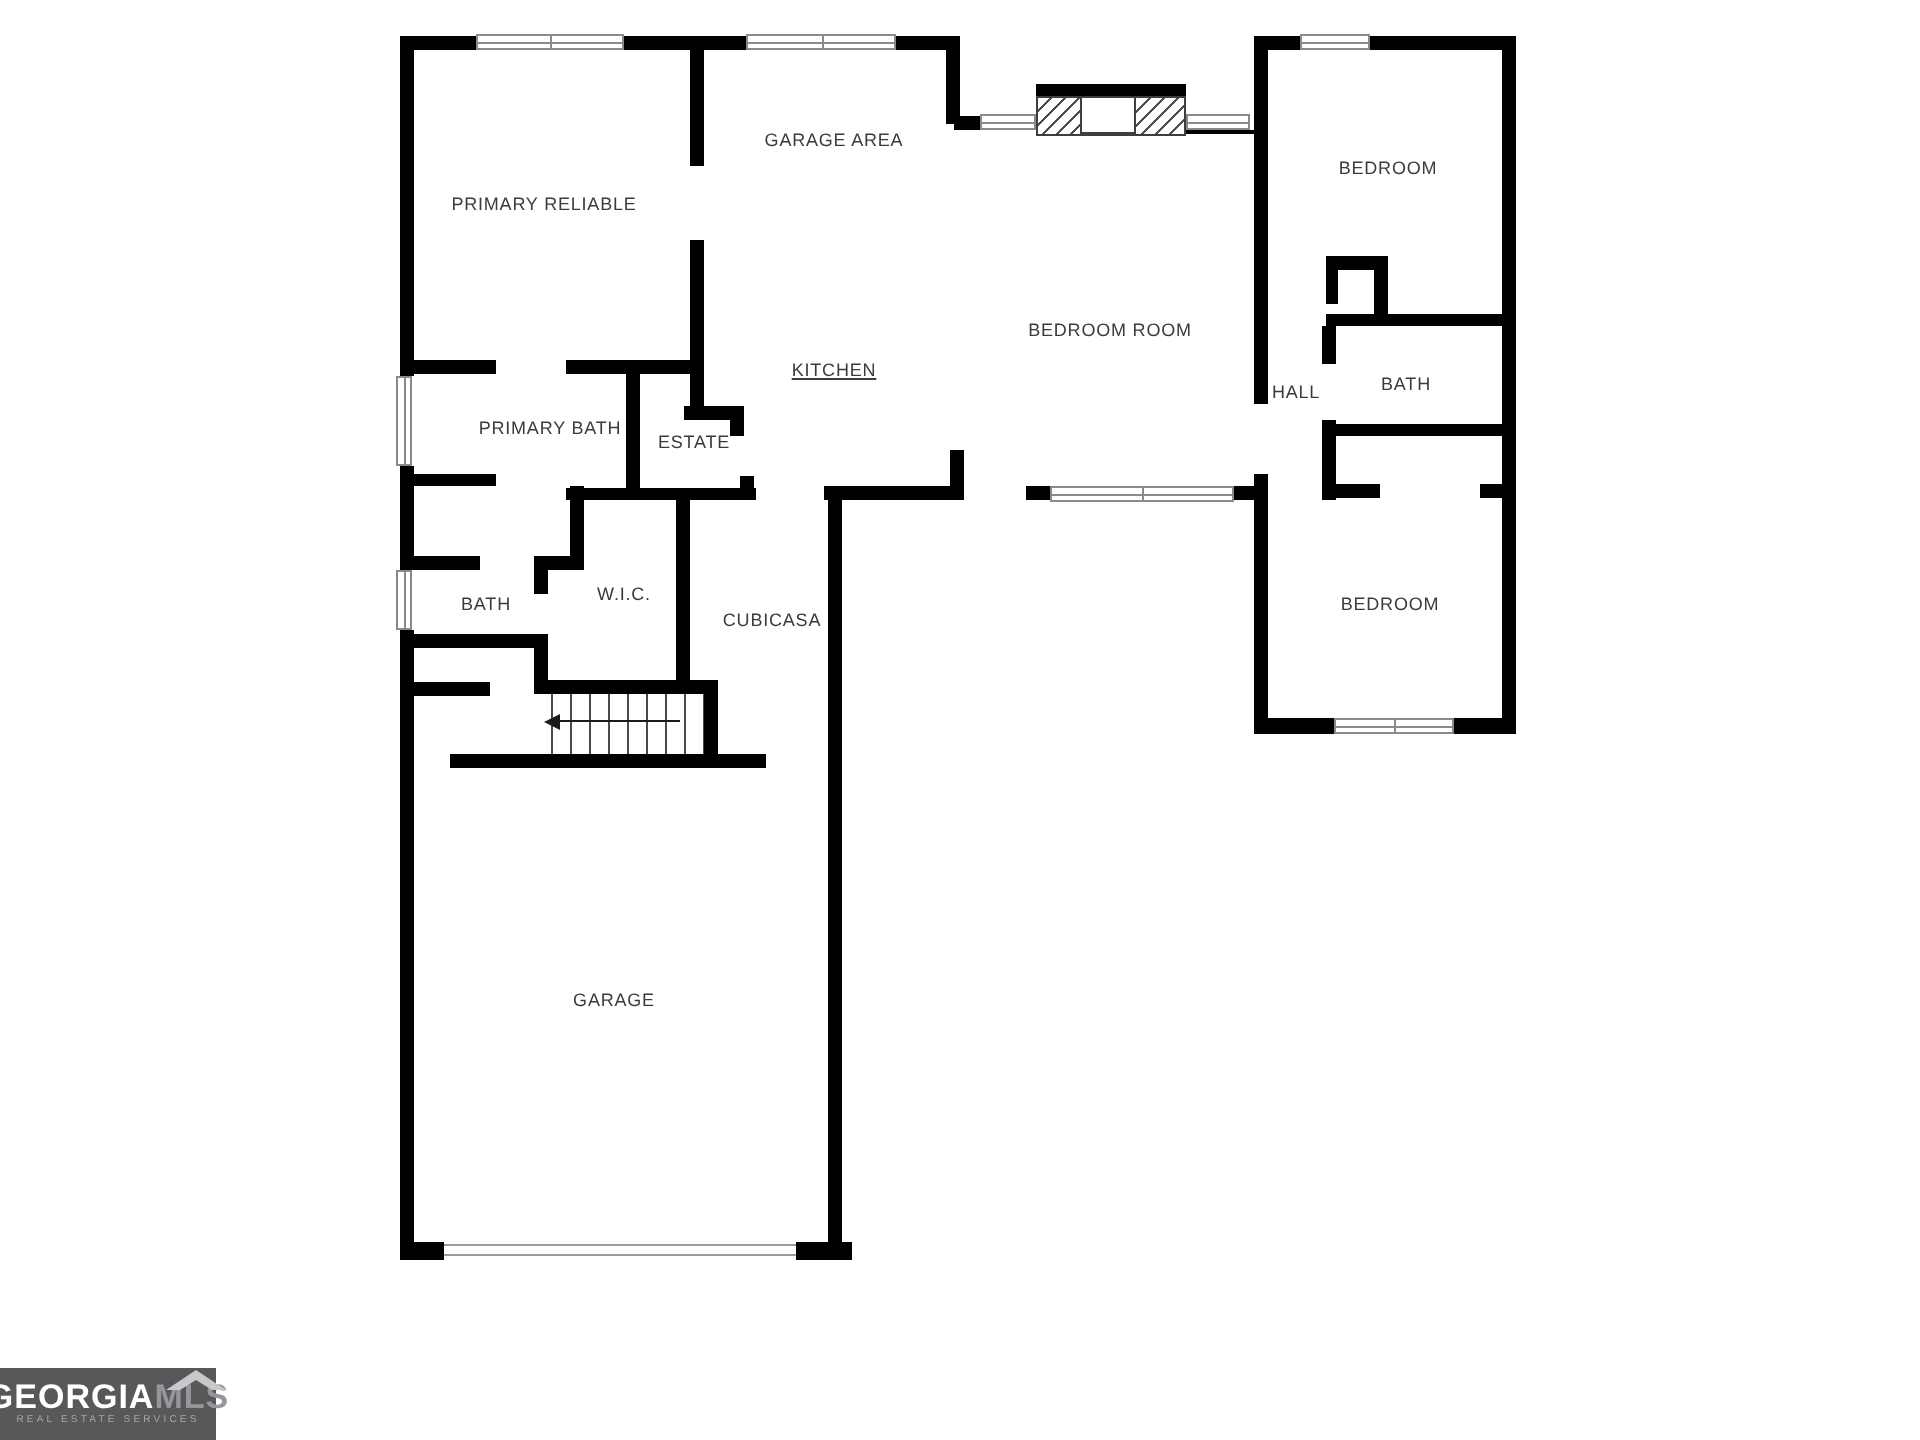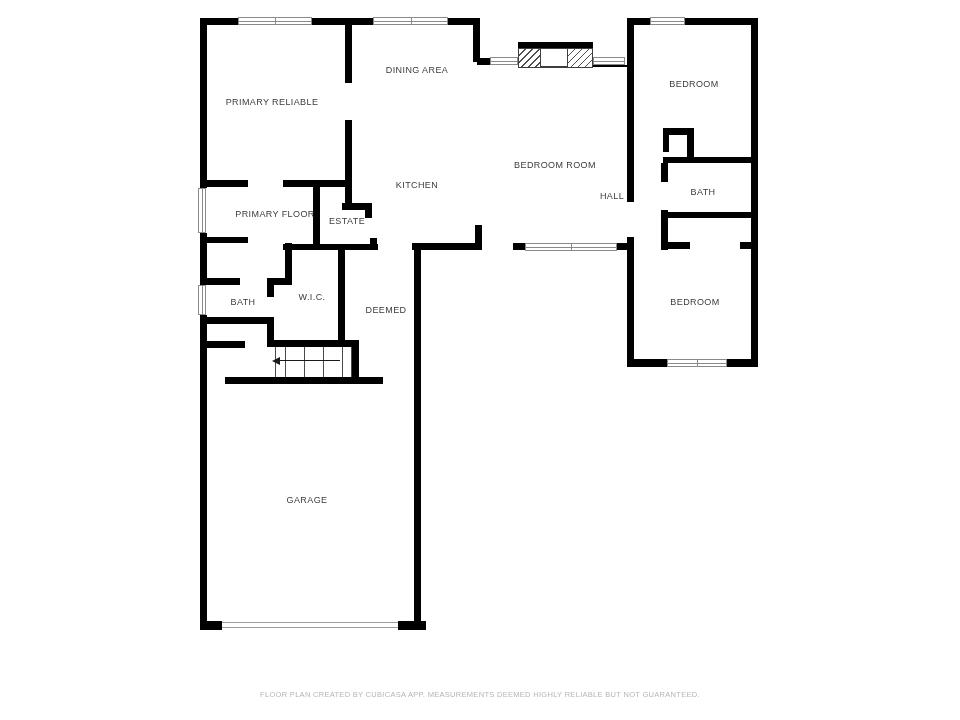--- a/index.html
+++ b/index.html
@@ -102,42 +102,50 @@
       <div class="win h" style="left: 593px; top: 57px; width: 32px; height: 8px; position: absolute;"></div>
       <div class="win v" style="left: 198px; top: 188px; width: 8px; height: 45px; position: absolute;"></div>
       <div class="win v" style="left: 198px; top: 285px; width: 8px; height: 30px; position: absolute;"></div>
       <div class="win h" style="left: 525px; top: 243px; width: 92px; height: 8px; position: absolute;">
         <div class="wdiv" style="left: 50%; top: 0px; bottom: 0px; width: 1px;"></div>
       </div>
       <div class="win h" style="left: 667px; top: 359px; width: 60px; height: 8px; position: absolute;">
         <div class="wdiv" style="left: 50%; top: 0px; bottom: 0px; width: 1px;"></div>
       </div>
       <div class="room-label" style="left: 272px; top: 102px; width: auto; height: auto; position: absolute;">PRIMARY RELIABLE</div>
-      <div class="room-label" style="left: 417px; top: 70px; width: auto; height: auto; position: absolute;">DINING AREA</div>
+      <div class="room-label" style="left: 417px; top: 70px; width: auto; height: auto; position: absolute;">GARAGE AREA</div>
       <div class="room-label" style="left: 694px; top: 84px; width: auto; height: auto; position: absolute;">BEDROOM</div>
       <div class="room-label" style="left: 555px; top: 165px; width: auto; height: auto; position: absolute;">BEDROOM ROOM</div>
-      <div class="room-label" style="left: 417px; top: 185px; width: auto; height: auto; position: absolute;">KITCHEN</div>
-      <div class="room-label" style="left: 612px; top: 196px; width: auto; height: auto; position: absolute; text-align: center;">HALL</div>
+      <div class="room-label" style="left: 417px; top: 185px; width: auto; height: auto; position: absolute; text-decoration: underline;">KITCHEN</div>
+      <div class="room-label" style="left: 648px; top: 196px; width: auto; height: auto; position: absolute; text-align: center;">HALL</div>
       <div class="room-label" style="left: 703px; top: 192px; width: auto; height: auto; position: absolute;">BATH</div>
-      <div class="room-label" style="left: 275px; top: 214px; width: auto; height: auto; position: absolute;">PRIMARY FLOOR</div>
+      <div class="room-label" style="left: 275px; top: 214px; width: auto; height: auto; position: absolute;">PRIMARY BATH</div>
       <div class="room-label" style="left: 347px; top: 221px; width: auto; height: auto; position: absolute;">ESTATE</div>
       <div class="room-label" style="left: 243px; top: 302px; width: auto; height: auto; position: absolute;">BATH</div>
       <div class="room-label" style="left: 312px; top: 297px; width: auto; height: auto; position: absolute;">W.I.C.</div>
-      <div class="room-label" style="left: 386px; top: 310px; width: auto; height: auto; position: absolute;">DEEMED</div>
+      <div class="room-label" style="left: 386px; top: 310px; width: auto; height: auto; position: absolute;">CUBICASA</div>
       <div class="room-label" style="left: 695px; top: 302px; width: auto; height: auto; position: absolute;">BEDROOM</div>
       <div class="room-label" style="left: 307px; top: 500px; width: auto; height: auto; position: absolute;">GARAGE</div>
     </div>
 
   <div class="fireplace" id="fireplace" style="left: 518px; top: 42px; width: 75px; height: 26px;">
     <div class="fp-top"></div>
     <div class="fp-body"></div>
     <div class="fp-box" id="fp-box" style="left: 22px; top: 6px; width: 28px; height: 19px;"></div>
   </div>
 
   <div class="stairs" id="stairs" style="left: 267px; top: 347px; width: 85px; height: 30px;"></div>
   <div class="stair-arrow-line" id="stair-arrow-line" style="left: 276px; top: 360px; width: 64px;"></div>
   <div class="stair-arrow-head" id="stair-arrow-head" style="left: 268px; top: 357px;"></div>
 
   <div class="garage-door" id="garage-door" style="left: 222px; top: 622px; width: 176px;"></div>
 
-  <div class="footer-note">FLOOR PLAN CREATED BY CUBICASA APP. MEASUREMENTS DEEMED HIGHLY RELIABLE BUT NOT GUARANTEED.</div>
 
+  <div class="logo">
+    <div class="logo-line1">
+      <span class="logo-georgia">GEORGIA</span><span class="logo-mls">MLS</span>
+      <svg class="logo-roof" width="30" height="10" viewBox="0 0 30 10">
+        <polygon points="0,10 15,0 30,10 23,10 15,5 7,10" fill="#c9c9cc"></polygon>
+      </svg>
+    </div>
+    <div class="logo-line2">REAL ESTATE SERVICES</div>
+  </div>
 </div>
 
 </body></html>

